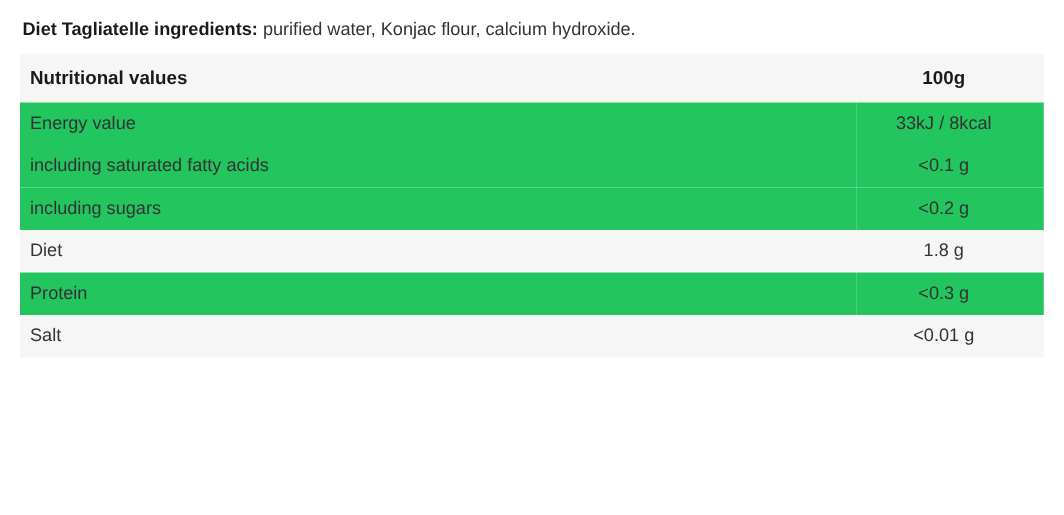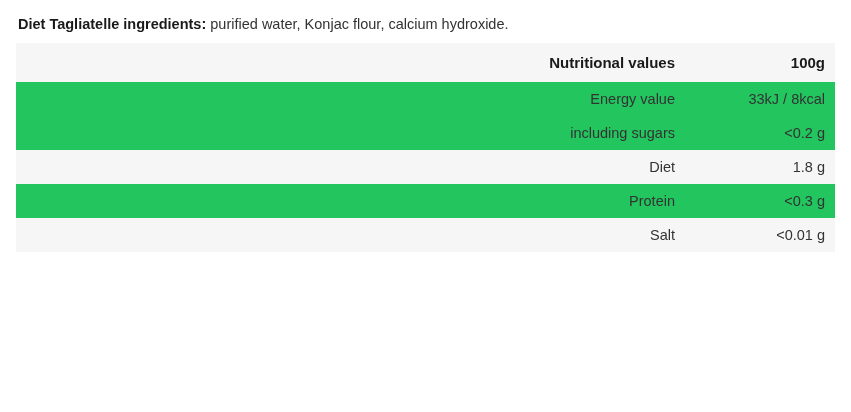--- a/index.html
+++ b/index.html
@@ -37,37 +37,37 @@
     margin: 0 0 14px 0;
     padding: 2px 2px;
   }
   table.nutrition {
     width: 100%;
     border-collapse: collapse;
     font-size: 14.5px;
   }
   table.nutrition th,
   table.nutrition td {
-    text-align: right;
+    text-align: left;
     padding: 9px 10px 9px 8px;
     border: none;
     vertical-align: middle;
     font-weight: normal;
     color: #333333;
   }
   table.nutrition th {
     font-weight: bold;
     color: #1a1a1a;
     font-size: 15px;
     padding-top: 11px;
     padding-bottom: 11px;
   }
   table.nutrition th.value-col,
   table.nutrition td.value-col {
-    text-align: right;
+    text-align: center;
     width: 140px;
     padding-left: 0;
   }
   table.nutrition tr.odd {
     background: #f6f6f6;
   }
   table.nutrition tr.even {
     background: #22c55e;
   }
 </style>
@@ -87,20 +87,24 @@
         <th>Nutritional values</th>
         <th class="value-col">100g</th>
       </tr>
     </thead>
     <tbody>
       <tr class="even">
         <td>Energy value</td>
         <td class="value-col">33kJ / 8kcal</td>
       </tr>
       <tr class="even">
+        <td>including saturated fatty acids</td>
+        <td class="value-col">&lt;0.1 g</td>
+      </tr>
+      <tr class="even">
         <td>including sugars</td>
         <td class="value-col">&lt;0.2 g</td>
       </tr>
       <tr class="odd">
         <td>Diet</td>
         <td class="value-col">1.8 g</td>
       </tr>
       <tr class="even">
         <td>Protein</td>
         <td class="value-col">&lt;0.3 g</td>

